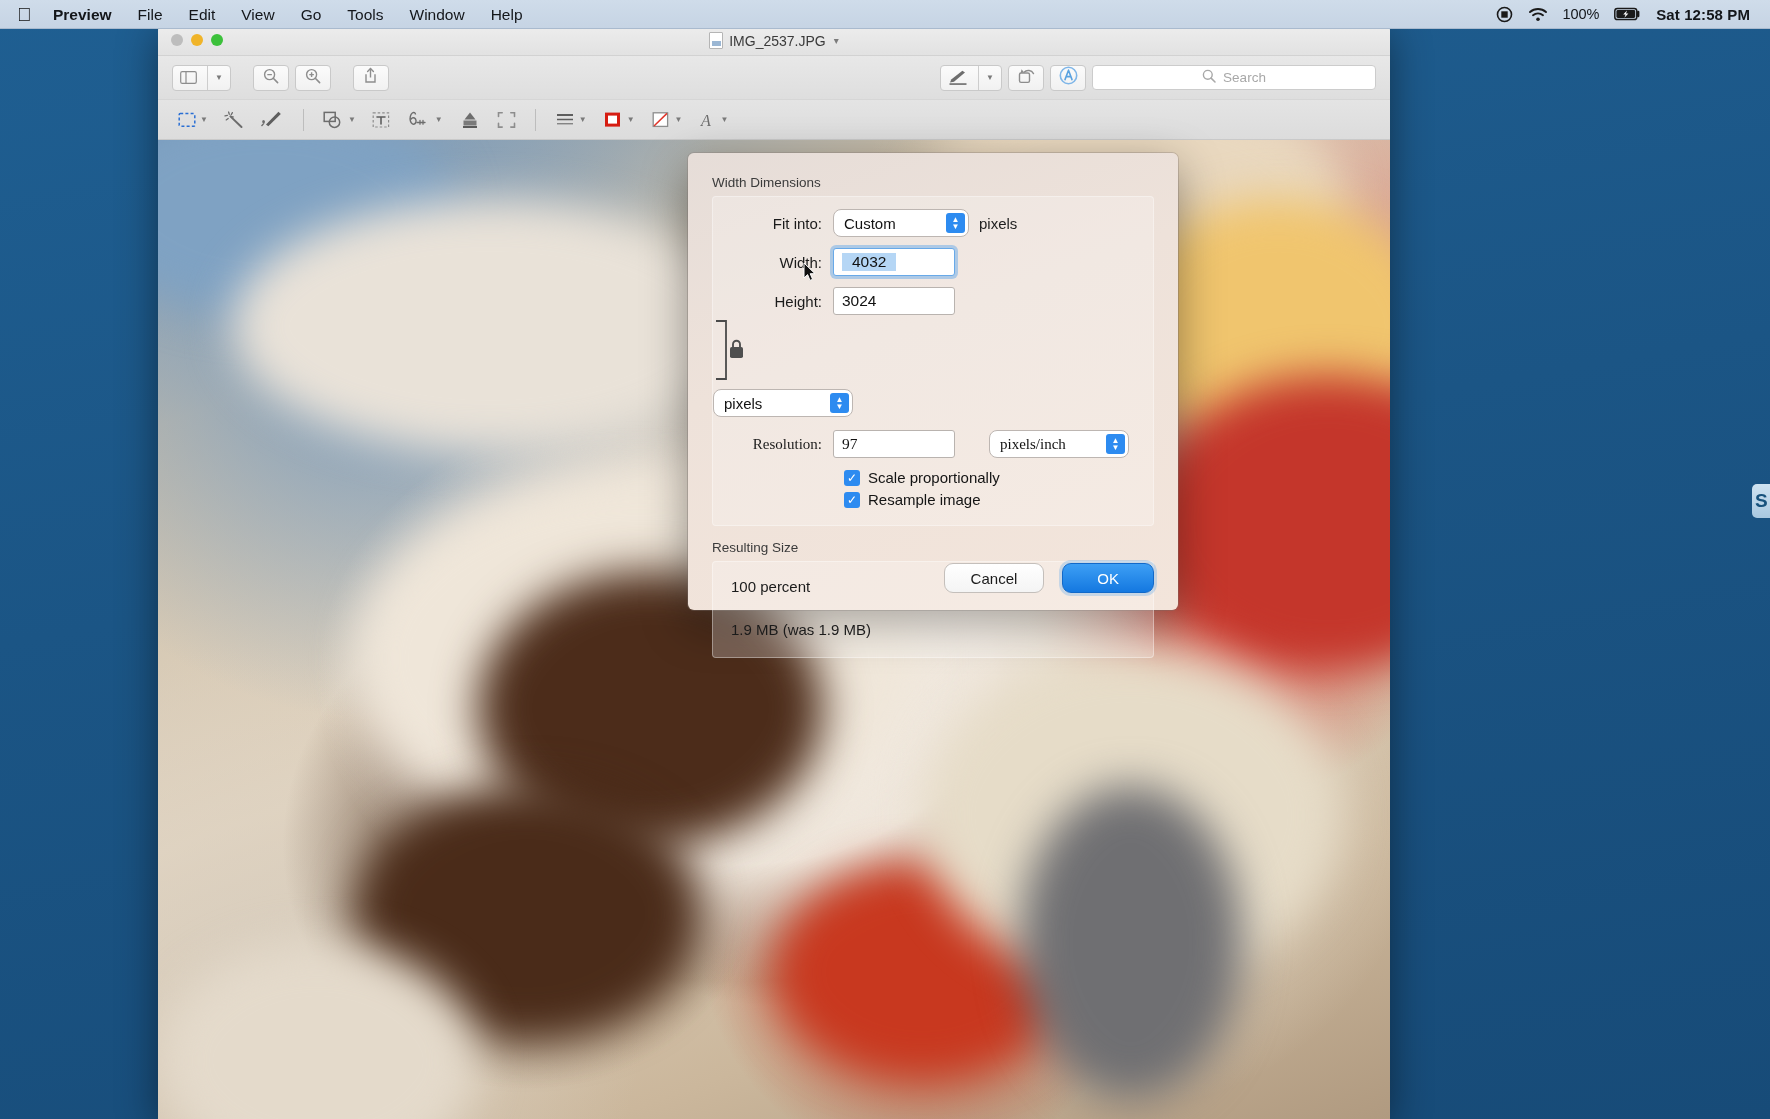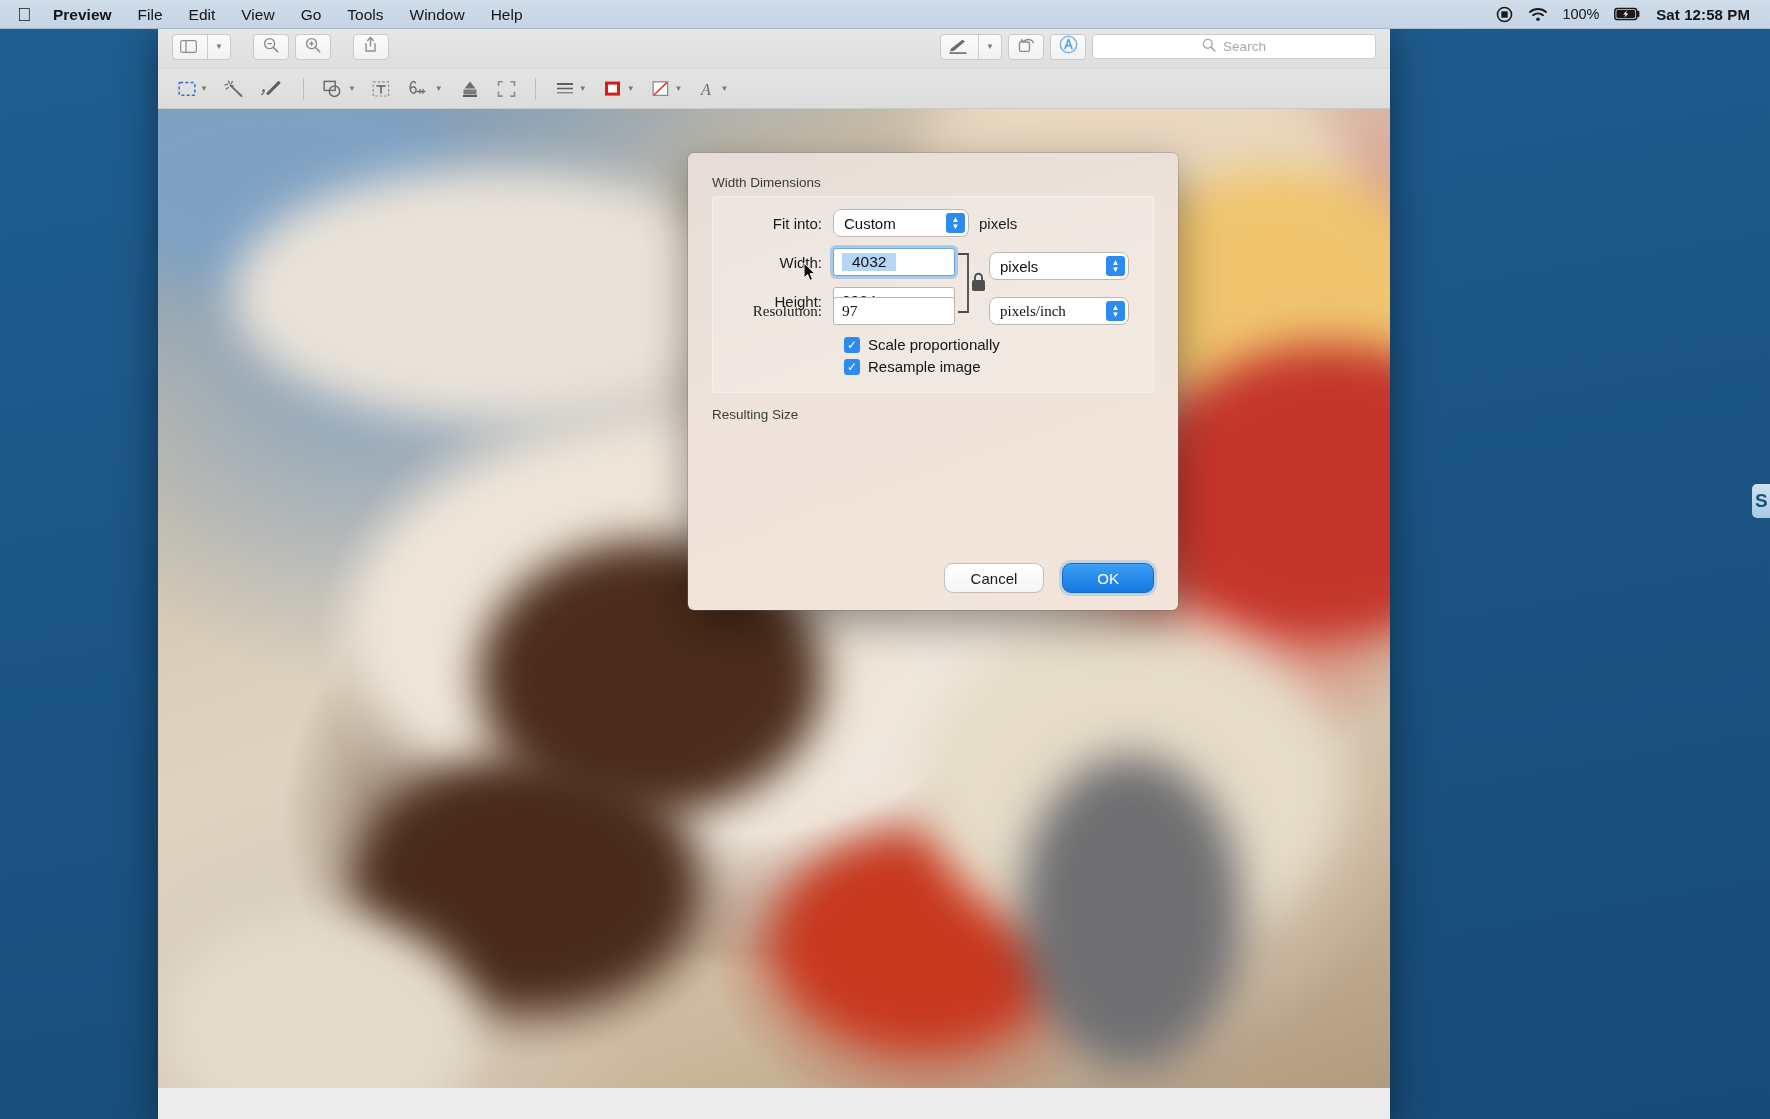--- a/index.html
+++ b/index.html
@@ -279,20 +279,32 @@
           <path d="M13 3.6 L9.2 7.6 L11.6 7.6 L10.4 10.8 L14.4 6.6 L12 6.6 Z" fill="#ffffff"></path>
           <path d="M24.2 5 L24.2 9" stroke="#1a1a1a" stroke-width="2.4" stroke-linecap="round"></path>
         </svg>
       </span>
       <span class="clock">Sat 12:58 PM</span>
     </div>
   </div>
 
   <div id="prev-window">
 
+    <div id="titlebar">
+      <div class="traffic">
+        <div class="tl red"></div>
+        <div class="tl yellow"></div>
+        <div class="tl green"></div>
+      </div>
+      <div id="doc-title">
+        <span class="doc-ico"></span>
+        <span>IMG_2537.JPG</span>
+        <span class="title-chev">▾</span>
+      </div>
+    </div>
 
     <div id="toolbar1">
       <div class="tb-btn split">
         <span class="tb-seg">
           <svg width="17" height="13" viewBox="0 0 17 13">
               <rect x="0.7" y="0.7" width="15.6" height="11.6" rx="1.6" fill="none" stroke="#8d8d8d" stroke-width="1.2"></rect>
               <line x1="6" y1="0.7" x2="6" y2="12.3" stroke="#8d8d8d" stroke-width="1.2"></line>
             </svg>
         </span>
         <span class="tb-seg">
@@ -480,21 +492,21 @@
           <div class="popup" style="width:136px;">
             <span>Custom</span>
             <span class="stepper">
               <span>▲</span>
                 <span>▼</span>
             </span>
           </div>
           <div class="unit-after">pixels</div>
         </div>
 
-        <div style="display:flex; align-items:flex-start;">
+        <div style="display:flex; align-items:flex-start;flex-direction:column;">
           <div style="flex:0 0 auto;">
             <div class="row">
               <div class="rlabel">Width:</div>
               <div class="txtfield focused">
                 <span class="sel">4032</span>
               </div>
             </div>
             <div class="row">
               <div class="rlabel">Height:</div>
               <div class="txtfield">
@@ -545,20 +557,24 @@
             <span class="cb-label">Scale proportionally</span>
           </div>
           <div class="cbrow">
             <span class="cb">✓</span>
             <span class="cb-label">Resample image</span>
           </div>
         </div>
       </div>
 
       <div class="group-label" style="margin-top:14px;">Resulting Size</div>
+      <div id="result-panel">
+        <div class="res-line">100 percent</div>
+        <div class="res-line second">1.9 MB (was 1.9 MB)</div>
+      </div>
 
       <div id="dlg-buttons">
         <div class="dbtn cancel">Cancel</div>
         <div class="dbtn ok">OK</div>
       </div>
     </div>
 
     <div id="cursor">
       <svg width="14" height="20" viewBox="0 0 14 20">
         <path d="M1 1 L1 16 L4.6 12.6 L7 18.4 L9.6 17.3 L7.2 11.7 L12 11.7 Z" fill="#111" stroke="#fff" stroke-width="1"></path>

